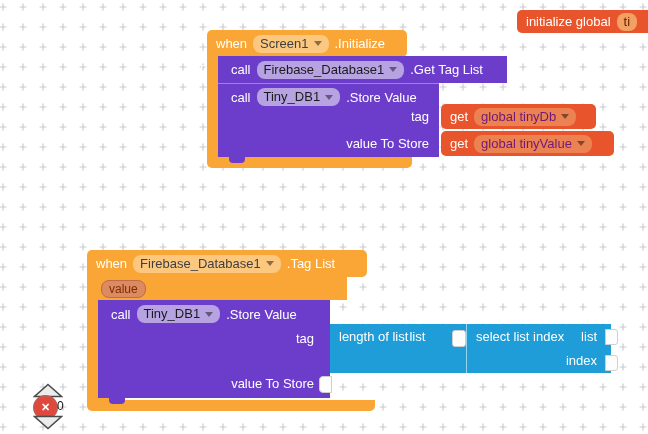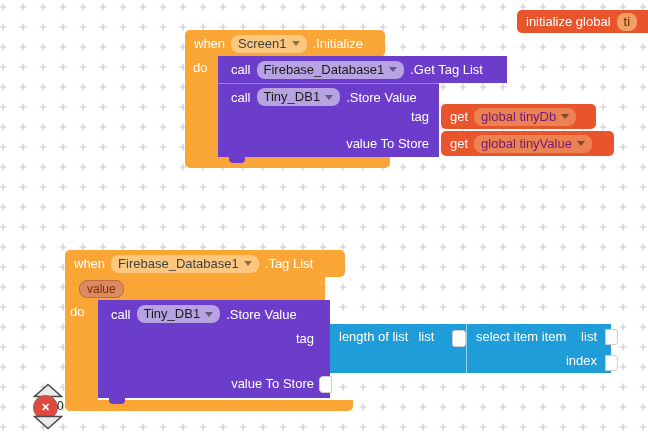--- a/index.html
+++ b/index.html
@@ -2,21 +2,21 @@
 <html style="--c-event: #F9A636; --c-method: #6C3DCB; --c-variable: #E8542C; --c-list: #1E9DD8; --c-grid: #c9cbd2;"><head>
 <meta charset="utf-8">
 <style>
   html,body{margin:0;padding:0;background:#fff;}
   #canvas{
     position:relative;width:648px;height:434px;overflow:hidden;background:#fff;
     font-family:"Liberation Sans",sans-serif;font-size:13px;color:#fff;
   }
   .abs{position:absolute;box-sizing:border-box;}
   .row{display:flex;align-items:center;gap:6px;white-space:nowrap;}
-  .event{background:var(--c-event);}
+  .event{background:var(--c-event);margin-left:22px;}
   .method{background:var(--c-method);}
   .variable{background:var(--c-variable);}
   .list{background:var(--c-list);}
   .chip{
     display:inline-flex;align-items:center;gap:5px;border-radius:8px;
     padding:1px 7px;line-height:16px;white-space:nowrap;
   }
   .chip-event{background:#FCC87F;color:#404040;}
   .chip-method{background:#B7A3E2;color:#1a1a1a;}
   .chip-var{background:#EC8152;color:#701a75;}
@@ -139,30 +139,30 @@
       </span>
       <span>.Store Value</span>
     </div>
     <span class="plabel" style="right:16px;top:31px;">tag</span>
     <span class="plabel" style="right:16px;top:76px;">value To Store</span>
   </div>
   <div class="socket" style="left:319px;top:376px;width:11px;height:15px;border-radius:4px 0 0 4px;"></div>
   <div class="bump" style="left:109px;top:398px;width:16px;height:6px;"></div>
 
   <div class="abs list" style="left:330px;top:324px;width:136px;height:49px;">
-    <div class="row" style="padding:5px 16px 0 9px;gap:10px;">
+    <div class="row" style="padding:5px 16px 0 9px;gap:1px;">
       <span>length of list</span>
       <span>list</span>
     </div>
   </div>
   <div class="socket" style="left:452px;top:330px;width:12px;height:15px;border-radius:3px;"></div>
 
   <div class="abs list" style="left:466px;top:324px;width:145px;height:49px;border-left:1px solid rgba(255,255,255,0.55);">
     <div class="row" style="padding:5px 14px 0 9px;justify-content:space-between;">
-      <span>select item item</span>
+      <span>select list index</span>
       <span>list</span>
     </div>
     <span class="plabel" style="right:14px;top:29px;margin-left:40px;">index</span>
   </div>
   <div class="socket" style="left:605px;top:329px;width:11px;height:14px;border-radius:0 3px 3px 0;"></div>
   <div class="socket" style="left:605px;top:355px;width:11px;height:14px;border-radius:0 3px 3px 0;"></div>
 
 </div>
 
 </body></html>

